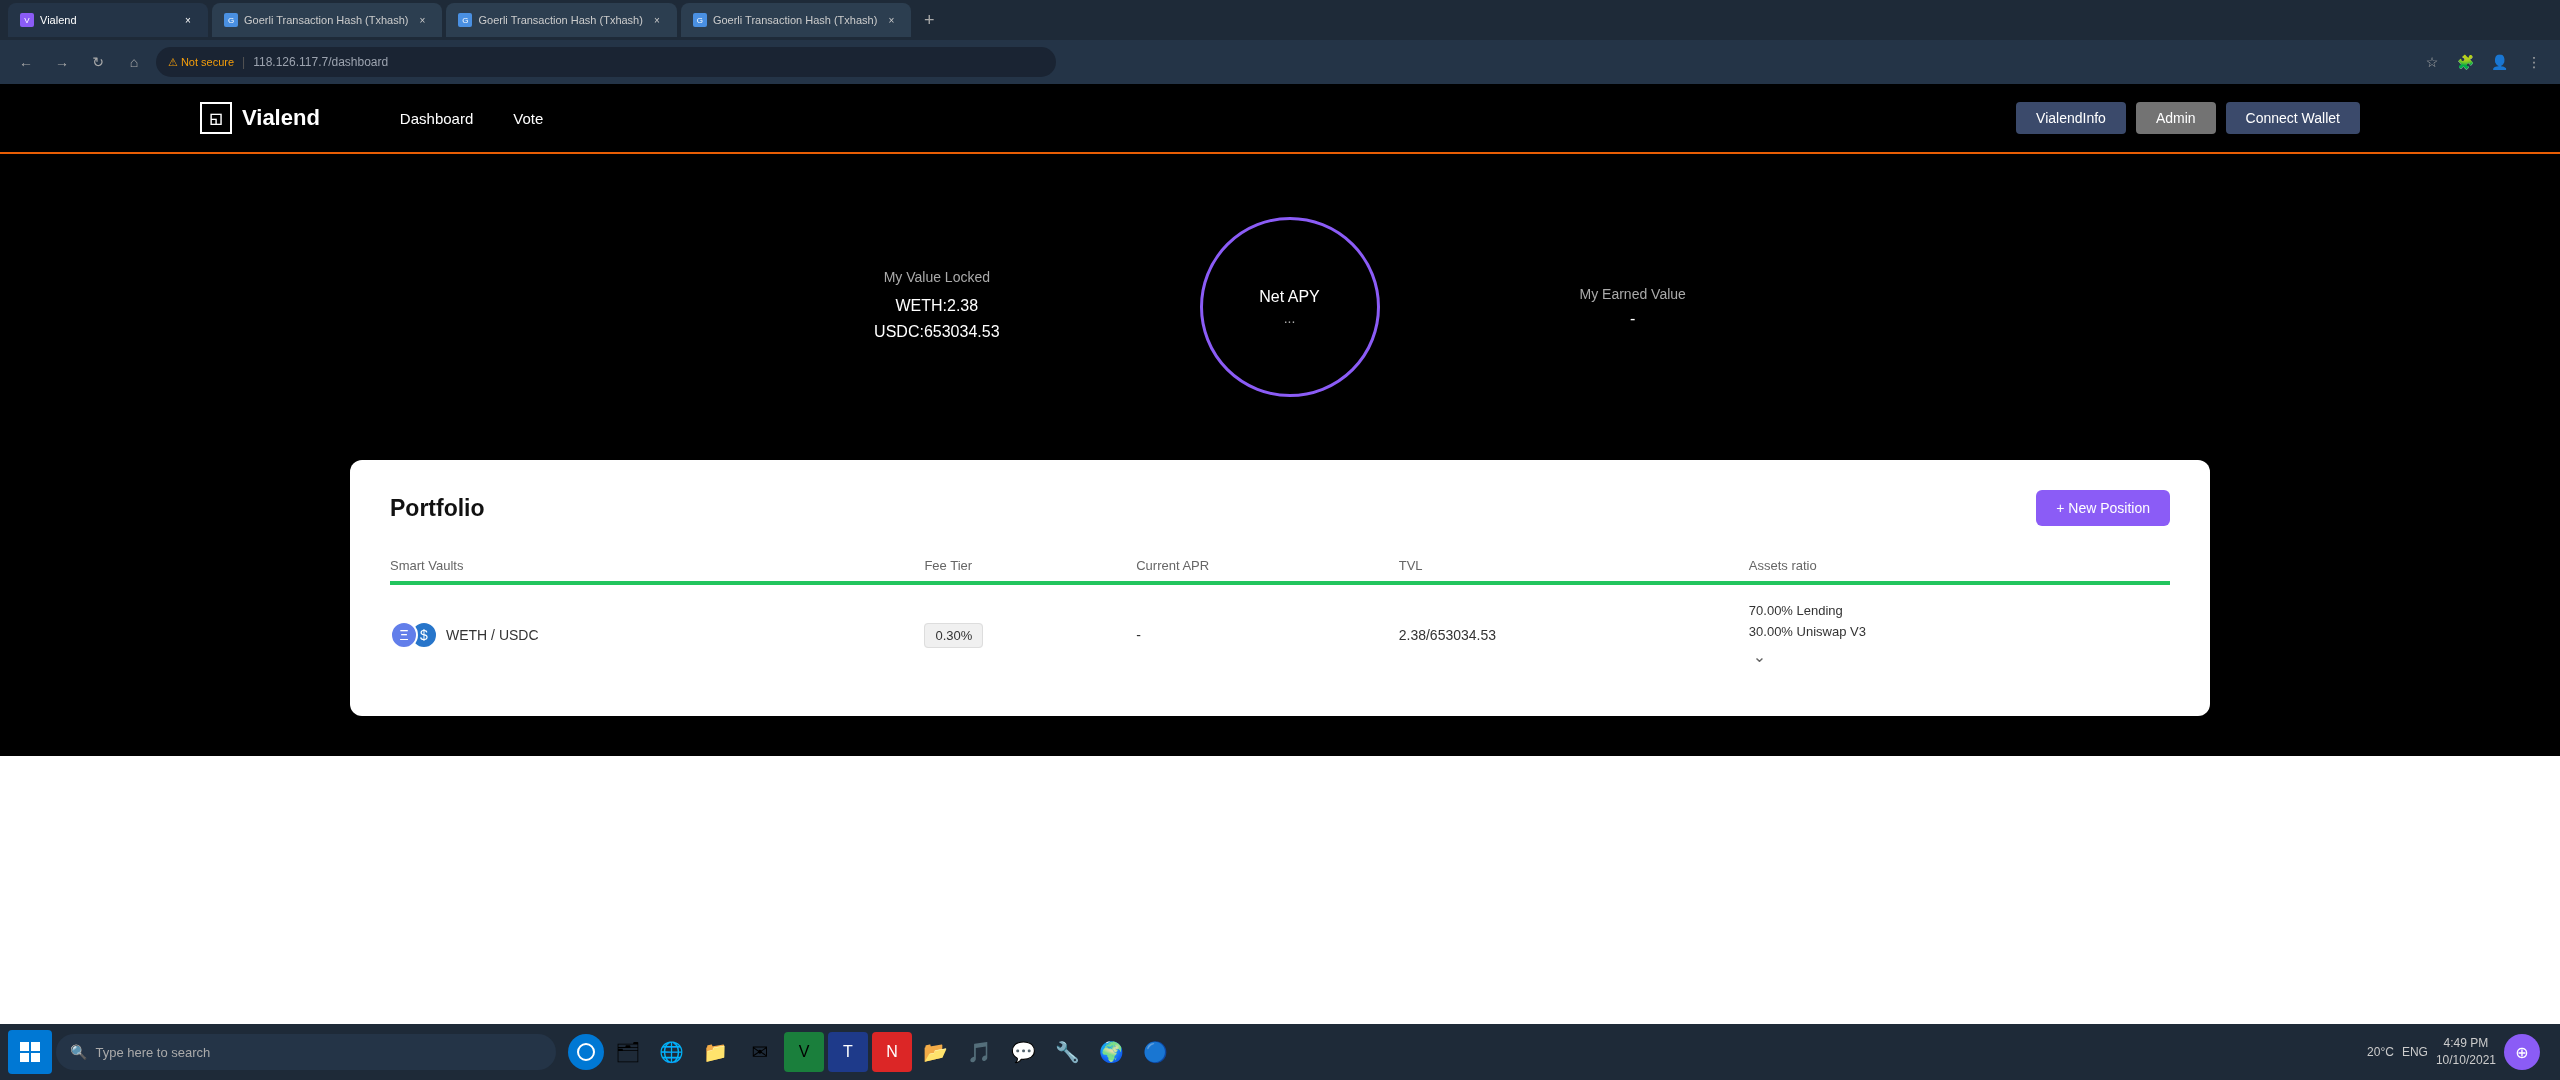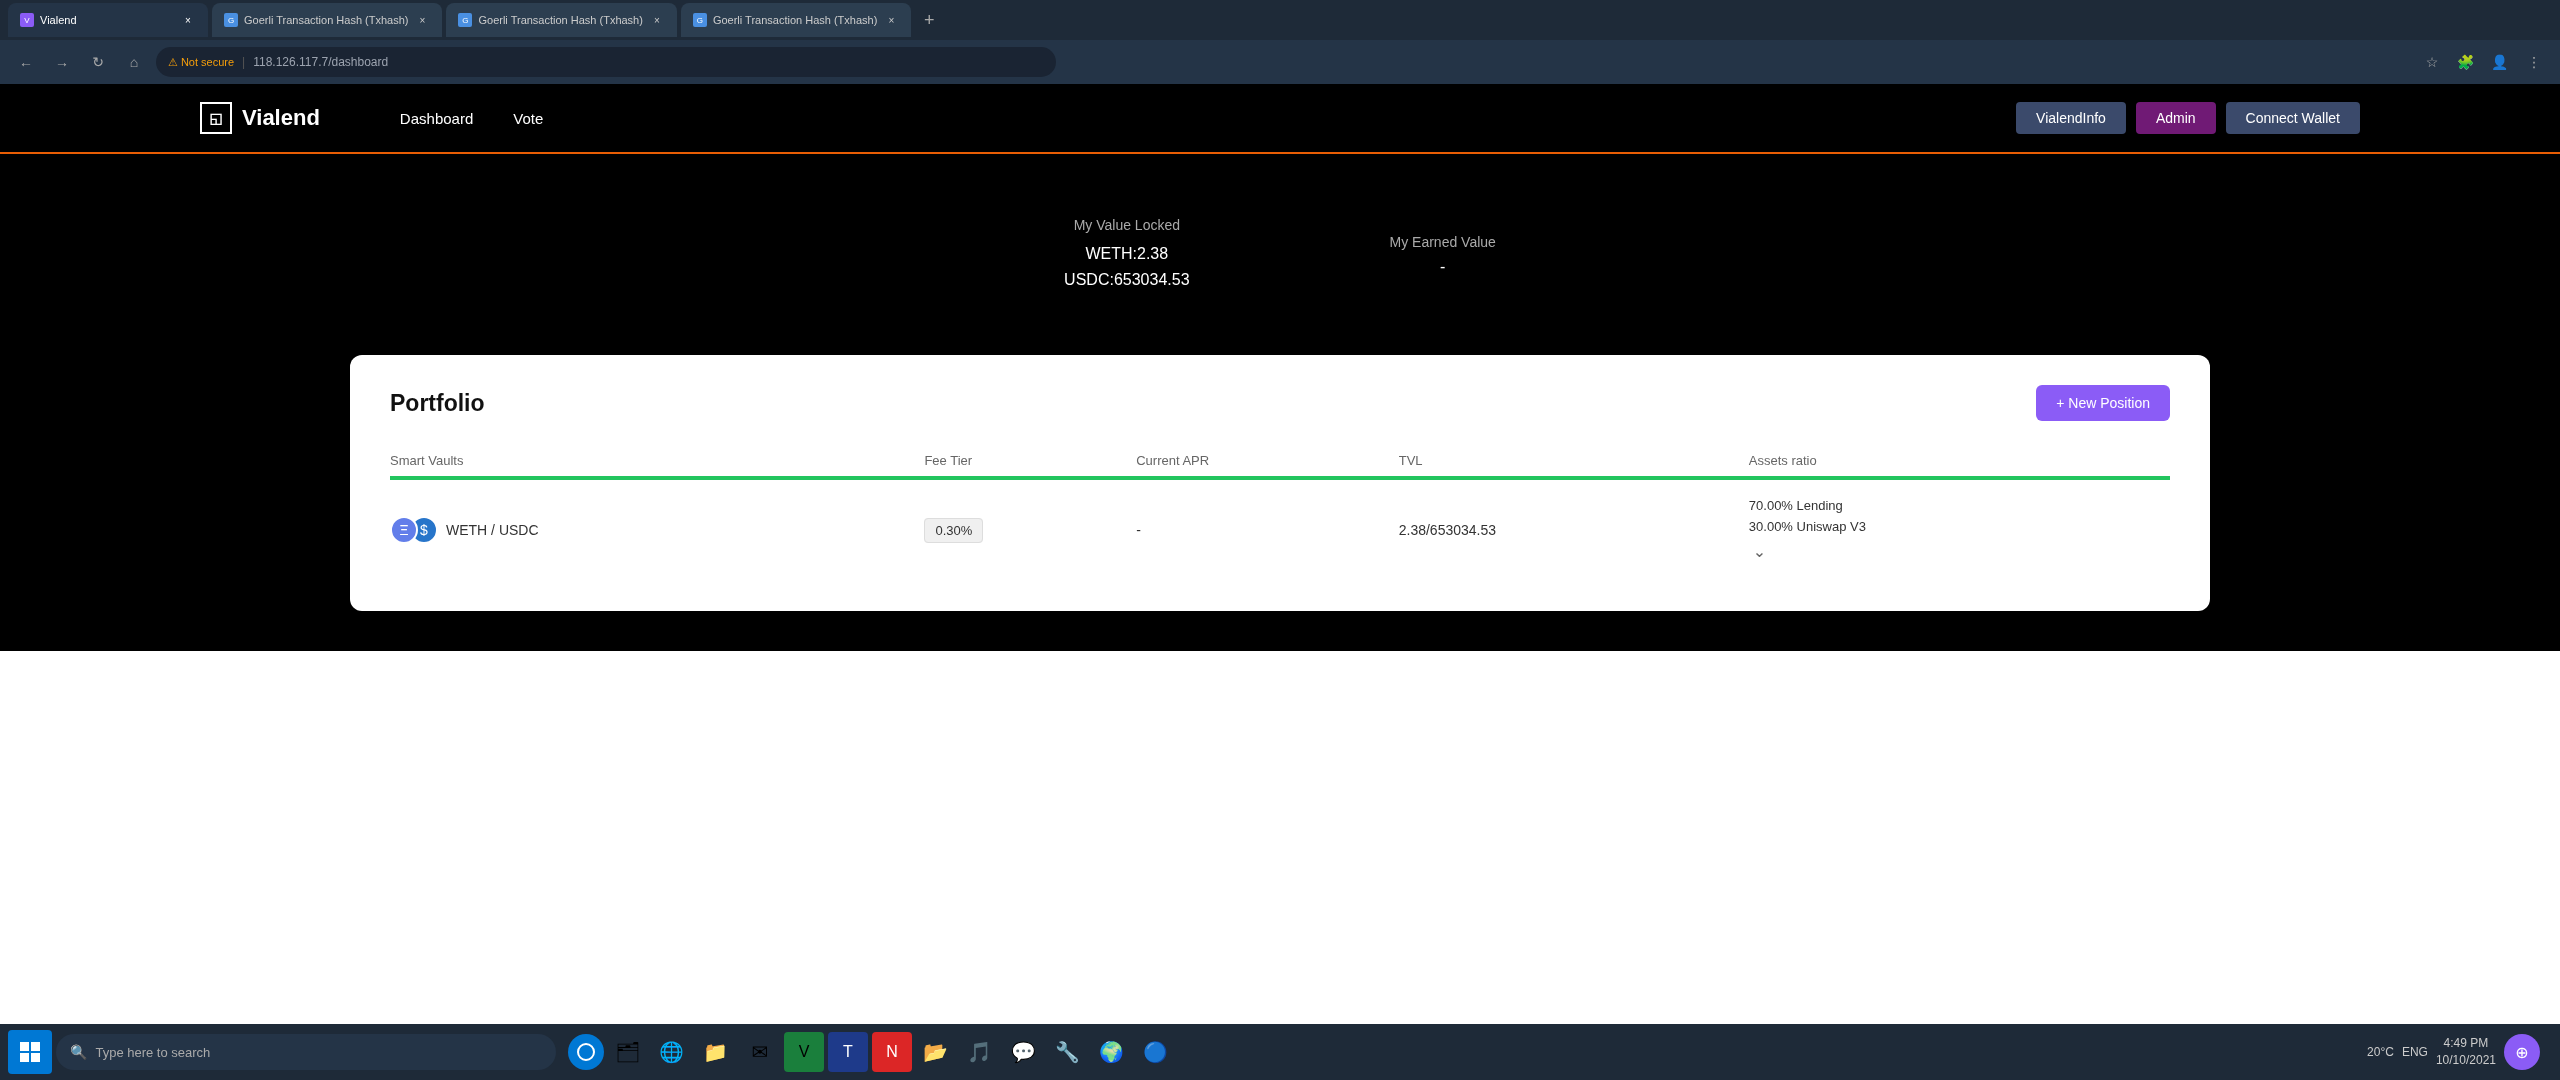--- a/index.html
+++ b/index.html
@@ -223,21 +223,21 @@
       cursor: pointer;
       font-weight: 500;
     }
 
     .btn-vialend-info {
       background: #3b4a6b;
       color: white;
     }
 
     .btn-admin {
-      background: #701a75;
+      background: #737373;
       color: white;
     }
 
     .btn-connect {
       background: #3b4a6b;
       color: white;
     }
 
     
     .hero-section {
@@ -575,20 +575,24 @@
   <div class="hero-section">
 
     <div class="value-locked">
       <div class="value-locked-label">My Value Locked</div>
       <div class="value-locked-values">
         <div>WETH:2.38</div>
         <div>USDC:653034.53</div>
       </div>
     </div>
 
+    <div class="net-apy-circle">
+      <span class="net-apy-label">Net APY</span>
+      <span class="net-apy-value">...</span>
+    </div>
 
     <div class="earned-value">
       <div class="earned-label">My Earned Value</div>
       <div class="earned-amount">-</div>
     </div>
 
   </div>
 
   <div style="background:#000; padding: 0 0 40px 0;">
     <div class="portfolio-section">

